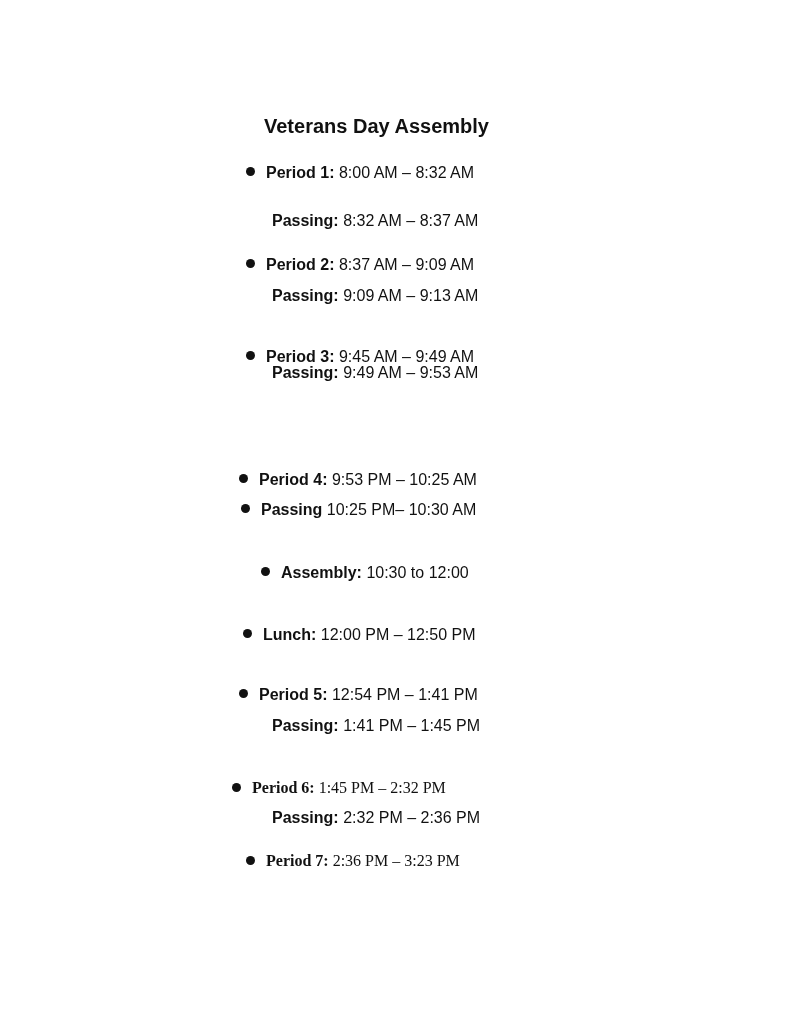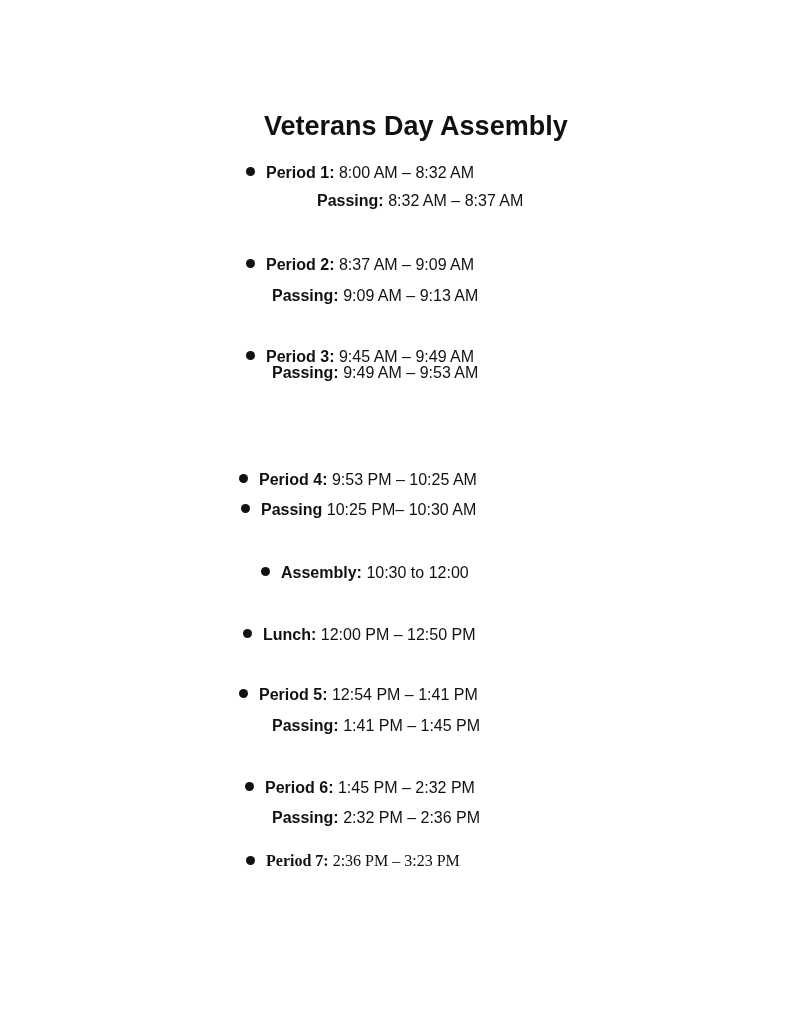--- a/index.html
+++ b/index.html
@@ -3,36 +3,36 @@
   <meta charset="utf-8">
   <style>
     html, body { margin: 0; padding: 0; }
     body {
       width: 791px; height: 1024px; background: #ffffff; position: relative; overflow: hidden;
       font-family: "Liberation Sans", sans-serif; color: #111111;
     }
     .line {
       position: absolute; white-space: nowrap; font-size: 16px; line-height: 26px;
     }
-    .title { font-weight: bold; font-size: 27px; }
+    .title { font-weight: bold; font-size: 20px; }
     .bullet {
       display: inline-block; width: 9px; height: 9px; border-radius: 50%; background: #111;
       vertical-align: middle; margin-right: 11px; position: relative; top: -2px;
     }
     .label { font-weight: bold; }
   </style>
 </head>
 <body>
 
 <div class="line title" style="left:264px; top:113px;">Veterans Day Assembly</div>
 
 <div class="line" style="left:246px; top:160px;">
   <span class="bullet"></span><span class="label">Period 1:</span> <span>8:00 AM – 8:32 AM</span>
 </div>
-<div class="line" style="left:272px; top:188px;margin-left:45px;">
+<div class="line" style="left:272px; top:208px;">
   <span class="label">Passing:</span> <span>8:32 AM – 8:37 AM</span>
 </div>
 
 <div class="line" style="left:246px; top:252px;">
   <span class="bullet"></span><span class="label">Period 2:</span> <span>8:37 AM – 9:09 AM</span>
 </div>
 <div class="line" style="left:272px; top:283px;text-align:right;">
   <span class="label">Passing:</span> <span>9:09 AM – 9:13 AM</span>
 </div>
 
@@ -58,21 +58,21 @@
   <span class="bullet"></span><span class="label">Lunch:</span> <span>12:00 PM – 12:50 PM</span>
 </div>
 
 <div class="line" style="left:239px; top:682px;">
   <span class="bullet"></span><span class="label">Period 5:</span> <span>12:54 PM – 1:41 PM</span>
 </div>
 <div class="line" style="left:272px; top:713px;">
   <span class="label">Passing:</span> <span>1:41 PM – 1:45 PM</span>
 </div>
 
-<div class="line" style="left:245px; top:775px;">
+<div class="line" style="left:232px; top:775px;font-family:Liberation Serif, serif;">
   <span class="bullet"></span><span class="label">Period 6:</span> <span>1:45 PM – 2:32 PM</span>
 </div>
 <div class="line" style="left:272px; top:805px;">
   <span class="label">Passing:</span> <span>2:32 PM – 2:36 PM</span>
 </div>
 
 <div class="line" style="left:246px; top:848px;font-family:Liberation Serif, serif;">
   <span class="bullet"></span><span class="label">Period 7:</span> <span>2:36 PM – 3:23 PM</span>
 </div>
 

